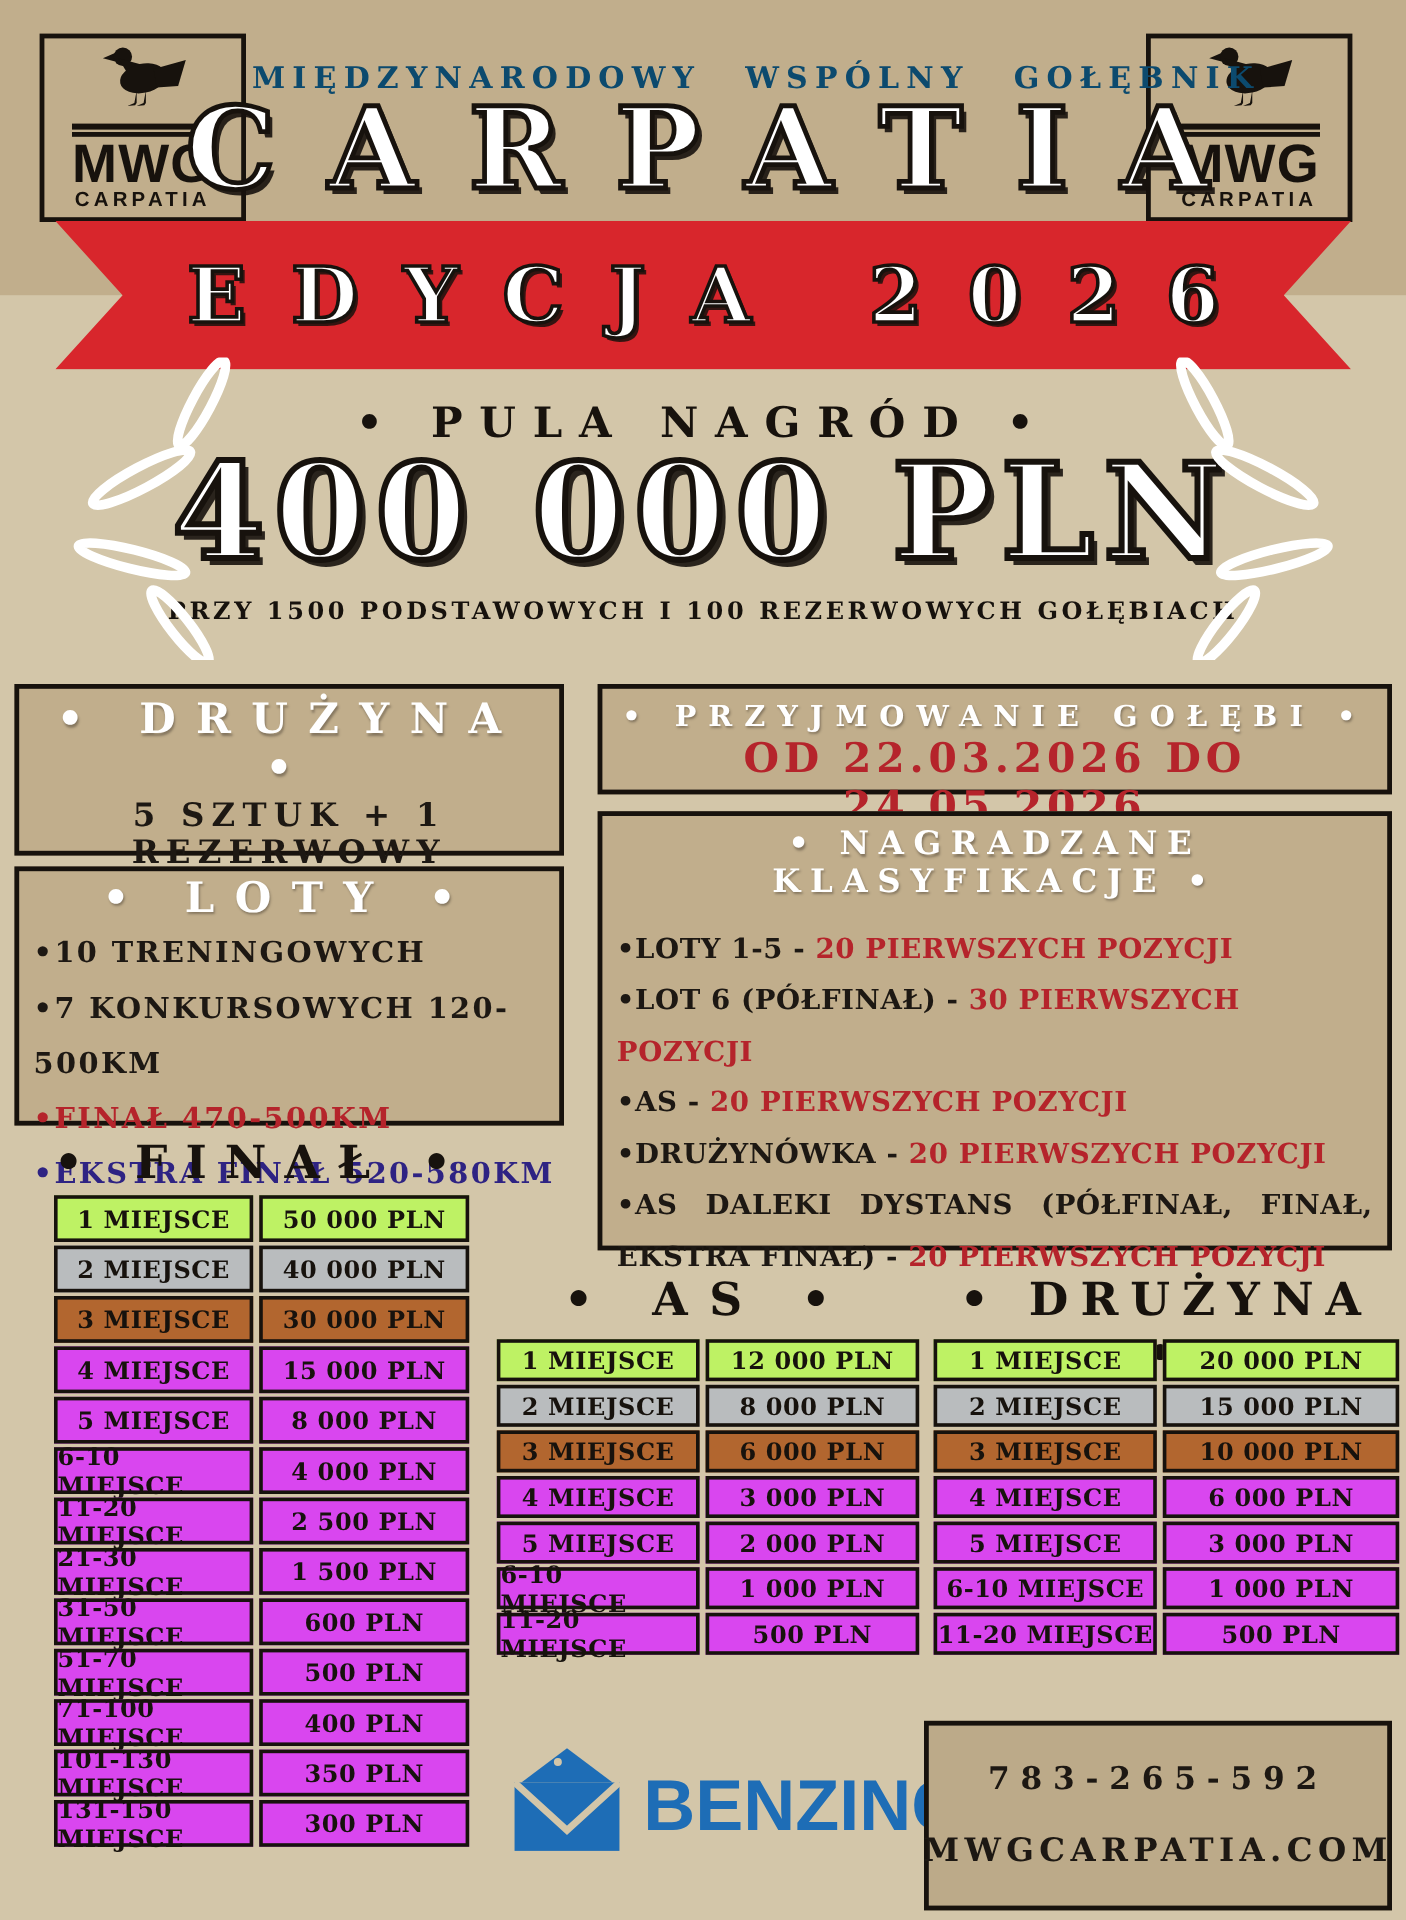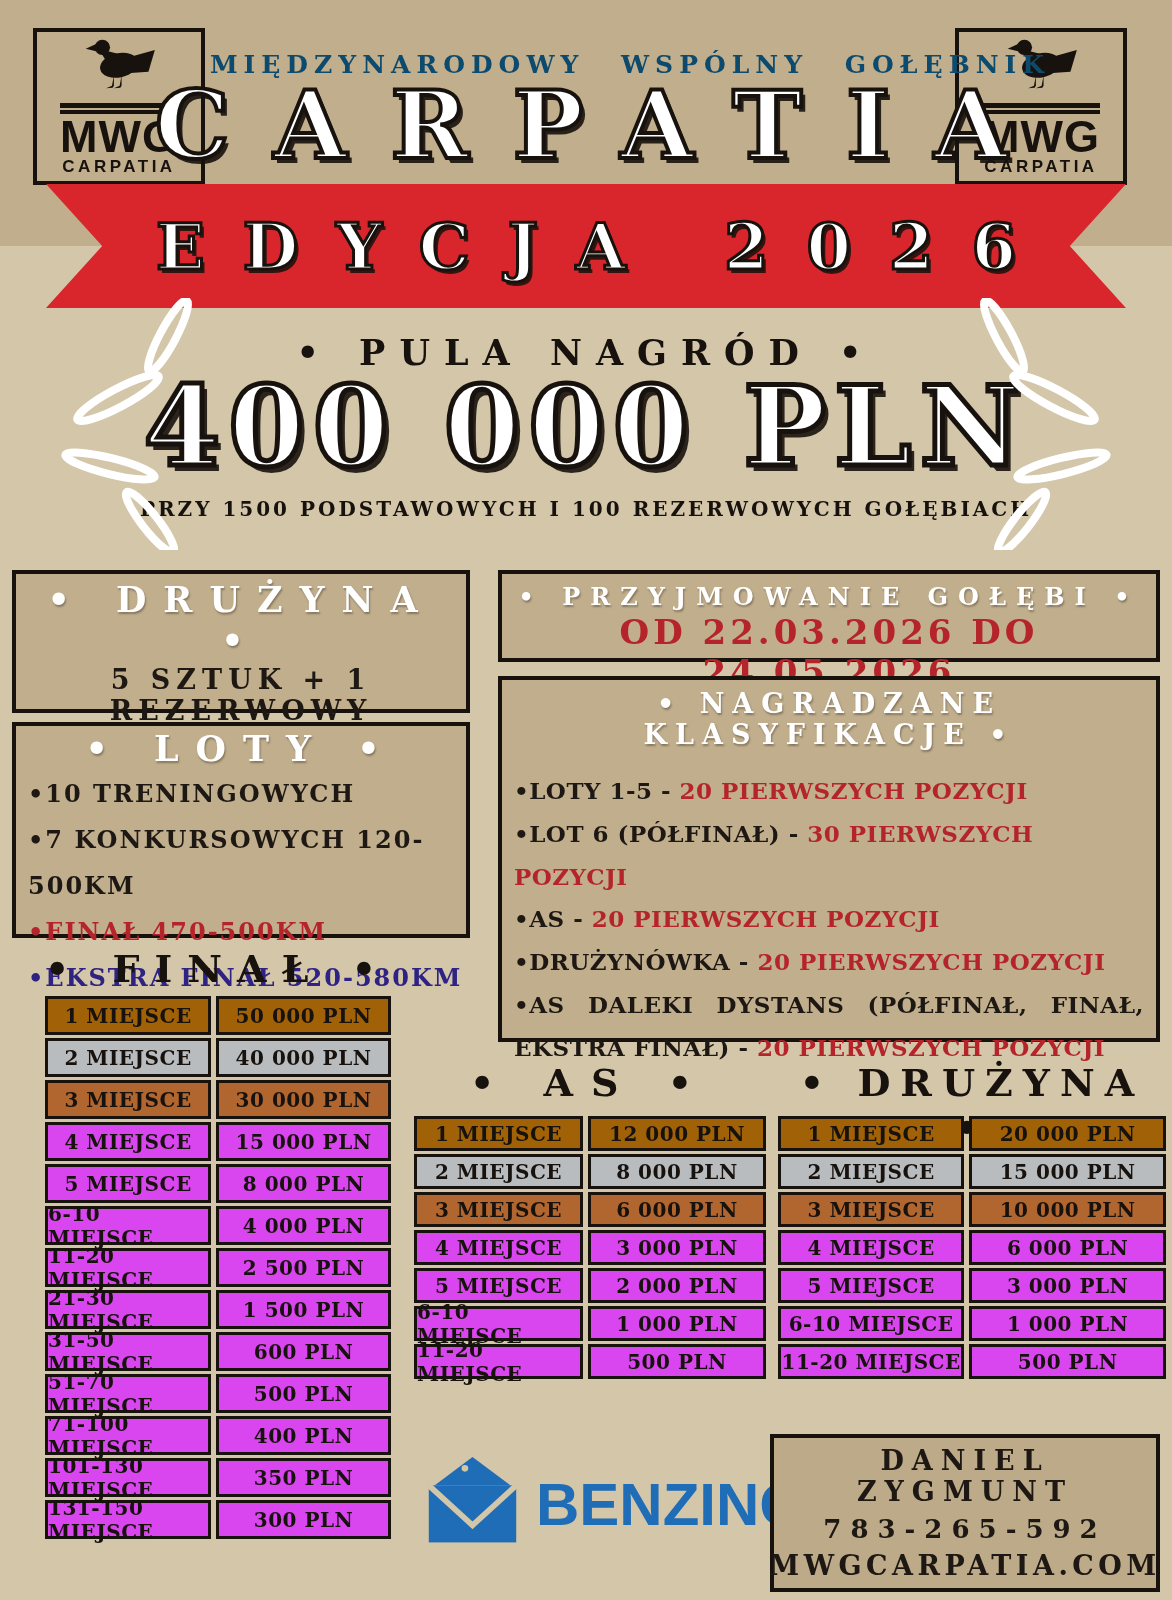--- a/index.html
+++ b/index.html
@@ -84,21 +84,21 @@
   .prow{display:flex;gap:5px;}
   .pcell{
     border:3px solid #17120d;box-sizing:border-box;background:#d946ef;
     display:flex;align-items:center;justify-content:center;
     font-weight:bold;font-size:20px;letter-spacing:0.5px;color:#17120d;
   }
   .pcell.place{flex:0 0 48%;}
   .pcell.prize{flex:1;}
   #final-table .pcell{height:39px;}
   #as-table .pcell,#team-table .pcell{height:35px;}
-  .tier-gold .pcell{background:#a16207;}
+  .tier-gold .pcell{background:#bef264;}
   .tier-silver .pcell{background:#b9bcbe;}
   .tier-bronze .pcell{background:#b2662f;}
   
   .benzing{position:absolute;left:425px;top:1455px;display:flex;align-items:center;gap:16px;}
   .benzing-text{font-family:"Liberation Sans",sans-serif;font-weight:bold;font-size:60px;color:#1e6db6;letter-spacing:0px;}
   #contact-box{
     left:770px;top:1434px;width:390px;height:158px;background:#bcaa89;
     display:flex;flex-direction:column;justify-content:space-evenly;align-items:center;
   }
   .contact-name{font-size:27px;font-weight:bold;letter-spacing:8px;}
@@ -338,16 +338,15 @@
       <polygon points="10,32 50,2 90,32" fill="#1e6db6"></polygon>
       <circle cx="42" cy="14" r="3.5" fill="#d3c6a9"></circle>
       <rect x="4" y="32" width="92" height="60" fill="#1e6db6"></rect>
       <path d="M4,32 L50,74 L96,32" fill="none" stroke="#d3c6a9" stroke-width="6"></path>
     </svg>
   </span>
   <span class="benzing-text">BENZING</span>
 </div>
 
 <div class="panel" id="contact-box">
-  <div class="contact-name">DANIEL ZYGMUNT</div>
   <div class="contact-phone">783-265-592</div>
   <div class="contact-site">MWGCARPATIA.COM</div>
 </div>
 
 </body></html>

